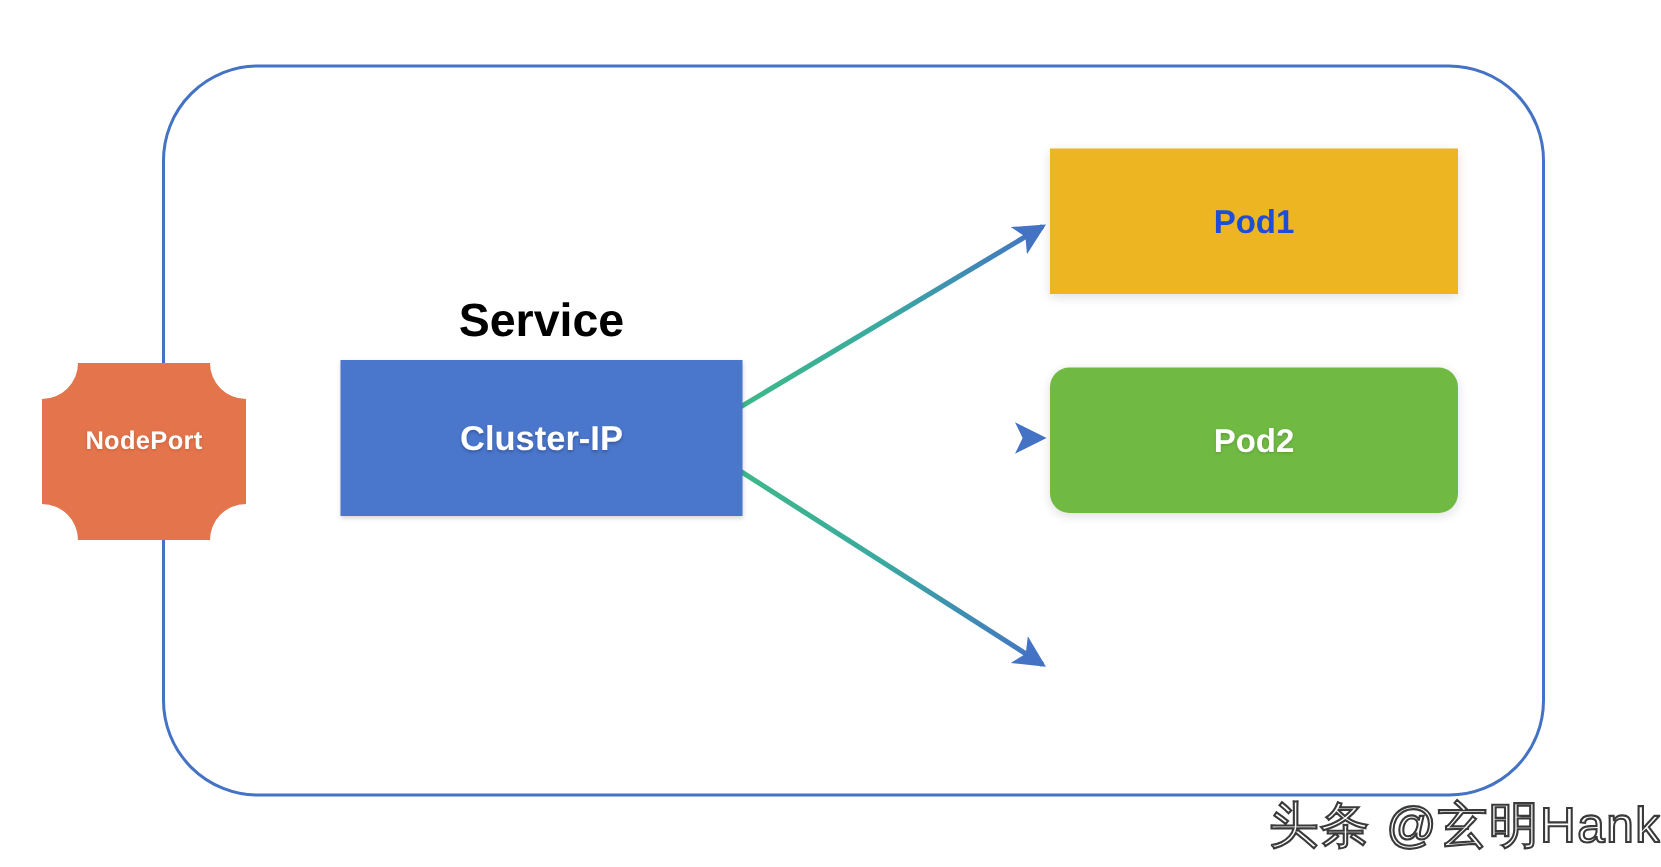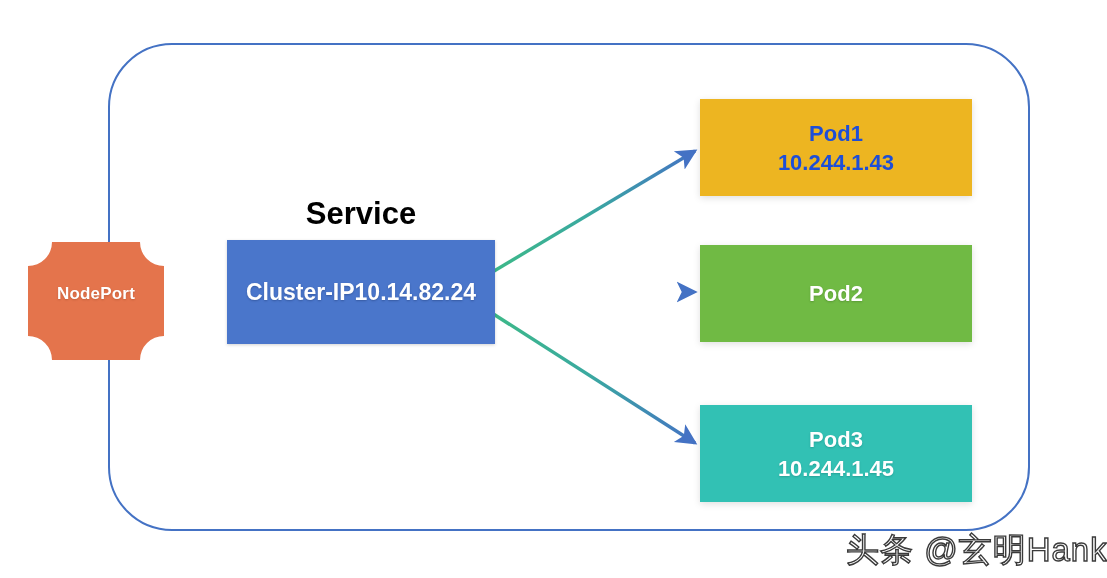--- a/index.html
+++ b/index.html
@@ -127,20 +127,21 @@
     top: 99px;
     background: #EDB521;
   }
   #pod-box-1 .line {
     color: #1d4ed8;
   }
   #pod-box-2 {
     left: 700px;
     top: 245px;
     background: #70BA44;
+    border-radius: 13px;
   }
   #pod-box-2 .line {
     color: #ffffff;
     text-shadow: 0 1px 2px rgba(40,80,20,0.30);
   }
   #pod-box-3 {
     left: 700px;
     top: 405px;
     background: #32C1B4;
   }
@@ -208,33 +209,27 @@
       <path d="M0,24 A24,24 0 0 0 24,0 L112,0 A24,24 0 0 0 136,24
                L136,94 A24,24 0 0 0 112,118 L24,118 A24,24 0 0 0 0,94 Z" fill="#E4744C"></path>
     </svg>
     <div id="nodeport-label">NodePort</div>
   </div>
 
   <div id="service-group">
     <div id="service-title">Service</div>
     <div id="service-box">
       <div class="line">Cluster-IP</div>
-      <div class="line">10.14.82.24</div>
     </div>
   </div>
 
   <div class="pod-box" id="pod-box-1">
     <div class="line">Pod1</div>
-    <div class="line">10.244.1.43</div>
   </div>
 
   <div class="pod-box" id="pod-box-2">
     <div class="line">Pod2</div>
   </div>
 
-  <div class="pod-box" id="pod-box-3">
-    <div class="line">Pod3</div>
-    <div class="line">10.244.1.45</div>
-  </div>
 
   <div id="watermark">头条 @玄明Hanko</div>
 
 </div>
 
 </body></html>

